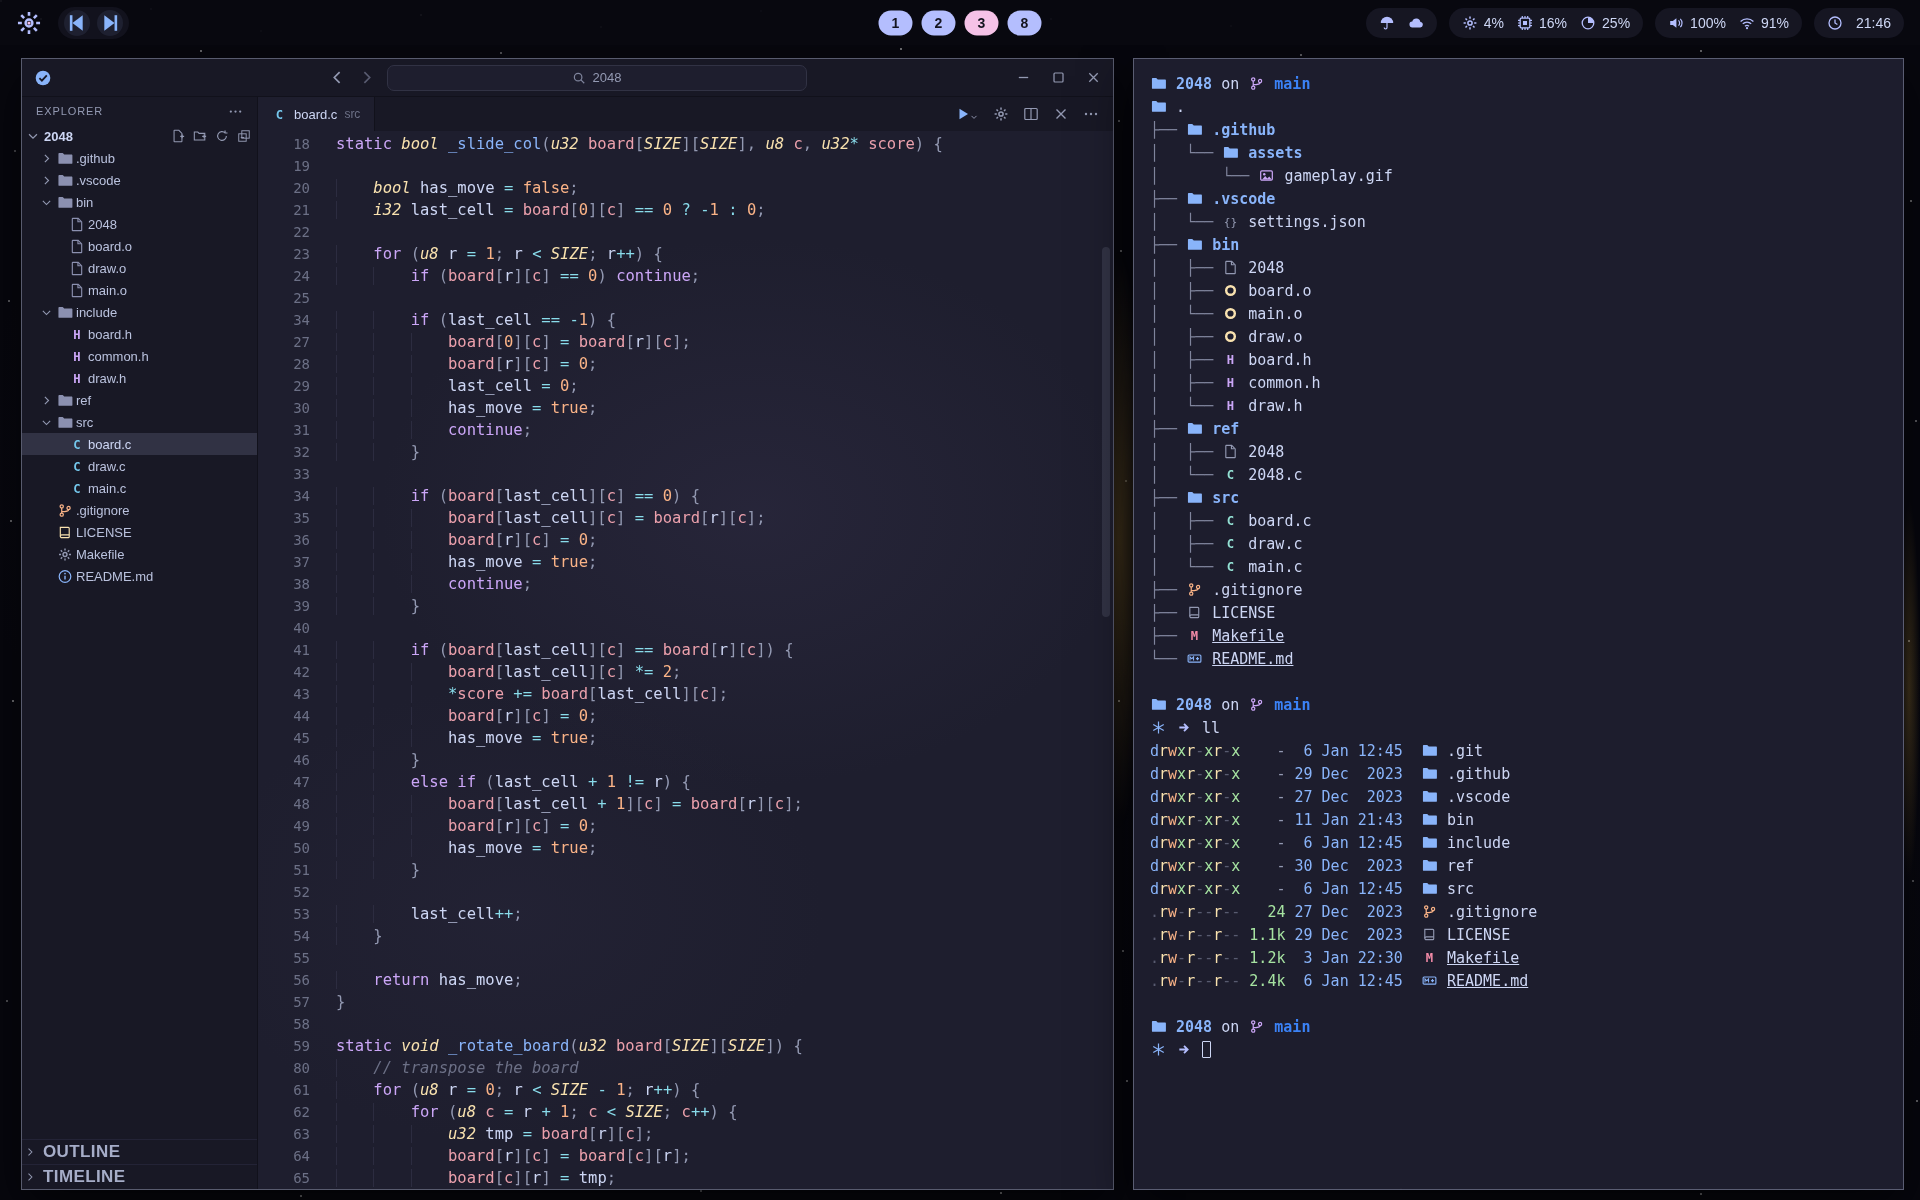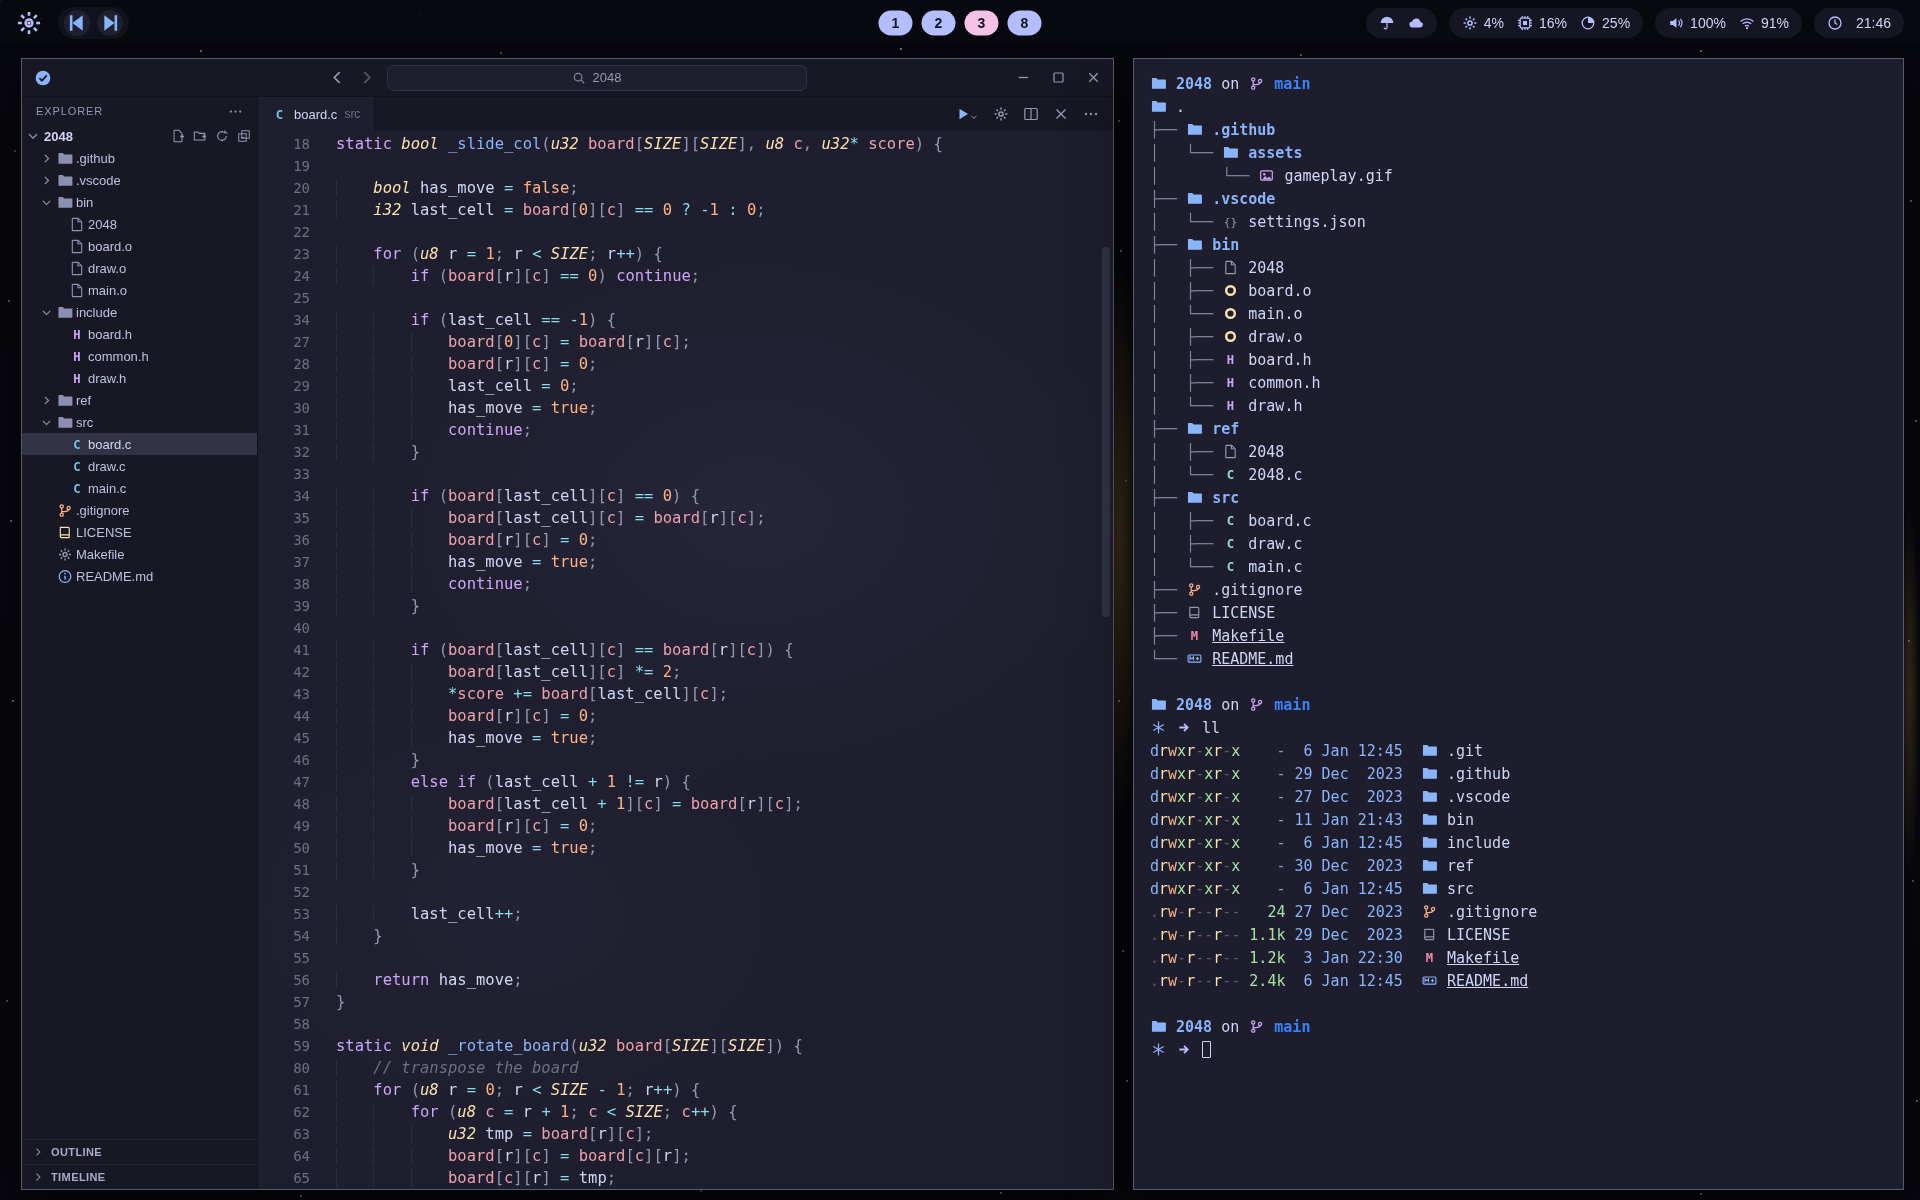--- a/index.html
+++ b/index.html
@@ -68,22 +68,22 @@
   .sb-root{height:22px;display:flex;align-items:center;padding:0 6px 0 4px;color:#cdd6f4;font-weight:700;font-size:13px;gap:2px}
   .sb-root .chev{width:16px;height:14px;color:#9399b2;display:inline-flex}
   .sb-root .acts{margin-left:auto;display:flex;gap:8px;color:#9399b2}
   .sb-root .acts span{width:14px;height:14px;display:inline-flex}
   .row{height:22px;display:flex;align-items:center;font-size:13px;color:#bac2de;padding-right:8px}
   .row.sel{background:#313244;color:#cdd6f4}
   .row .chev{width:16px;height:13px;flex:0 0 16px;color:#9399b2;display:inline-flex}
   .row .fic{width:18px;height:15px;flex:0 0 18px;display:flex;align-items:center;justify-content:center}
   .row .lbl{margin-left:2px;white-space:nowrap}
   .sb-spacer{flex:1}
-  .sb-panel{height:25px;border-top:1px solid #232336;display:flex;align-items:center;gap:6px;padding:0 10px;
-    color:#a6adc8;font-size:11px;font-weight:700;letter-spacing:.4px}
+  .sb-panel{height:25px;border-top:1px solid #232336;display:flex;align-items:center;gap:6px;padding:0 2px;
+    color:#a6adc8;font-size:17px;font-weight:700;letter-spacing:.4px}
   .sb-panel .chev{width:13px;height:12px;color:#9399b2;display:inline-flex}
 
   .editor-col{flex:1;display:flex;flex-direction:column;background:#1e1e2e;position:relative}
   .tabbar{height:34px;background:#181825;display:flex;align-items:stretch}
   .tab{background:#1e1e2e;display:flex;align-items:center;gap:7px;padding:0 14px;font-size:13px;color:#cdd6f4;border-right:1px solid #11111b}
   .tab .fic{width:15px;height:15px;display:inline-flex}
   .tab .path{color:#6c7086;font-size:12px}
   .tab-actions{margin-left:auto;display:flex;align-items:center;gap:14px;padding-right:14px;color:#9399b2}
   .tab-actions .ta{width:16px;height:16px;display:inline-flex;color:#9399b2}
   .tab-actions .run{color:#89b4fa;display:inline-flex;align-items:center}

